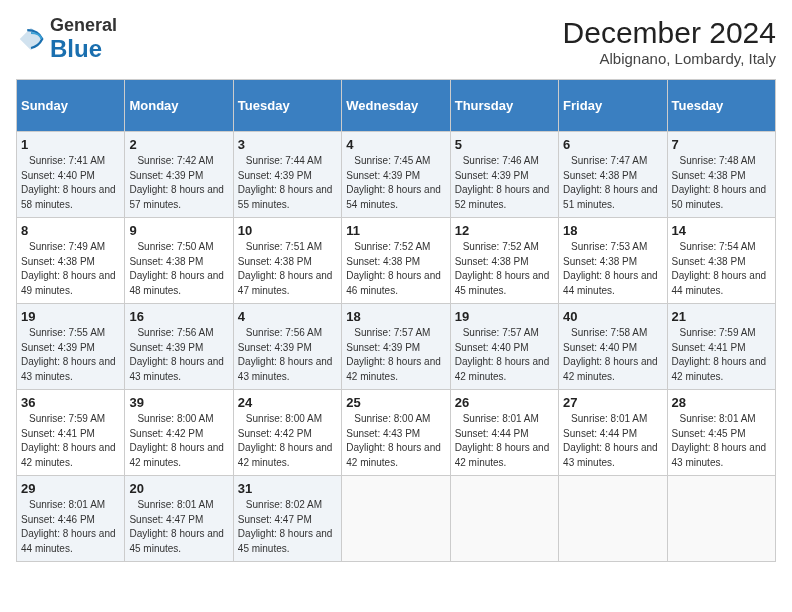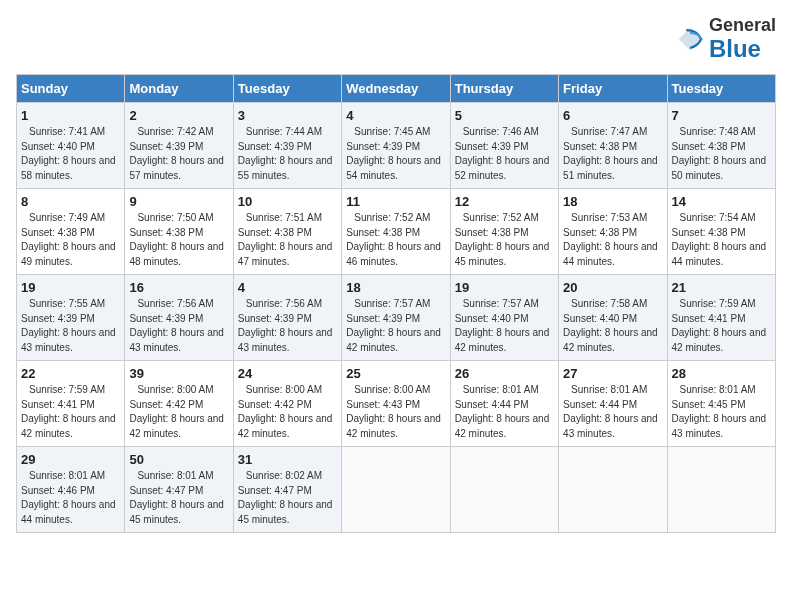--- a/index.html
+++ b/index.html
@@ -5,21 +5,21 @@
     * { box-sizing: border-box; margin: 0; padding: 0; }
     body {
       font-family: Arial, Helvetica, sans-serif;
       background: #fff;
       width: 792px;
       min-height: 612px;
       padding: 16px;
     }
     .header {
       display: flex;
-      justify-content: flex-end;
+      justify-content: space-between;
       align-items: flex-start;
       margin-bottom: 12px;
     }
     .logo {
       display: flex;
       align-items: center;
       gap: 4px;
     }
     .logo-text {
       display: flex;
@@ -57,21 +57,21 @@
       border-collapse: collapse;
       table-layout: fixed;
     }
     thead tr {
       background: #3a7fc1;
     }
     thead th {
       color: #fff;
       font-size: 13px;
       font-weight: bold;
-      padding: 6px 4px;
+      padding: 18px 4px;
       text-align: left;
       border: 1px solid #ccc;
     }
     tbody tr {
       border-bottom: 1px solid #ccc;
     }
     tbody tr:nth-child(odd) {
       background: #f0f4f8;
     }
     tbody tr:nth-child(even) {
@@ -111,20 +111,24 @@
     <svg class="logo-icon" viewBox="0 0 40 40" xmlns="http://www.w3.org/2000/svg">
       <path d="M20 5 L35 20 L20 35 L5 20 Z" fill="#1a6faf" opacity="0.2"></path>
       <path d="M15 8 Q30 8 35 20 Q30 30 20 32" fill="none" stroke="#1a6faf" stroke-width="3"></path>
       <path d="M20 12 Q32 12 34 20" fill="none" stroke="#3a9fd5" stroke-width="2.5"></path>
     </svg>
     <div class="logo-text">
       <span class="logo-general">General</span>
       <span class="logo-blue">Blue</span>
     </div>
   </div>
+  <div class="title-block">
+    <div class="month-title">December 2024</div>
+    <div class="location-title">Albignano, Lombardy, Italy</div>
+  </div>
 </div>
 
 <table>
   <thead>
     <tr>
     <th>Sunday</th>
         <th>Monday</th>
         <th>Tuesday</th>
         <th>Wednesday</th>
         <th>Thursday</th>
@@ -150,35 +154,35 @@
         <td><span class="day-num">12</span><span class="day-info">Sunrise: 7:52 AM<br>Sunset: 4:38 PM<br>Daylight: 8 hours and 45 minutes.</span></td>
         <td><span class="day-num">18</span><span class="day-info">Sunrise: 7:53 AM<br>Sunset: 4:38 PM<br>Daylight: 8 hours and 44 minutes.</span></td>
         <td><span class="day-num">14</span><span class="day-info">Sunrise: 7:54 AM<br>Sunset: 4:38 PM<br>Daylight: 8 hours and 44 minutes.</span></td>
       </tr>
       <tr>
         <td><span class="day-num">19</span><span class="day-info">Sunrise: 7:55 AM<br>Sunset: 4:39 PM<br>Daylight: 8 hours and 43 minutes.</span></td>
         <td><span class="day-num">16</span><span class="day-info">Sunrise: 7:56 AM<br>Sunset: 4:39 PM<br>Daylight: 8 hours and 43 minutes.</span></td>
         <td><span class="day-num">4</span><span class="day-info">Sunrise: 7:56 AM<br>Sunset: 4:39 PM<br>Daylight: 8 hours and 43 minutes.</span></td>
         <td><span class="day-num">18</span><span class="day-info">Sunrise: 7:57 AM<br>Sunset: 4:39 PM<br>Daylight: 8 hours and 42 minutes.</span></td>
         <td><span class="day-num">19</span><span class="day-info">Sunrise: 7:57 AM<br>Sunset: 4:40 PM<br>Daylight: 8 hours and 42 minutes.</span></td>
-        <td><span class="day-num">20</span><span class="day-info">Sunrise: 7:58 AM<br>Sunset: 4:40 PM<br>Daylight: 8 hours and 42 minutes.</span></td>
+        <td><span class="day-num">40</span><span class="day-info">Sunrise: 7:58 AM<br>Sunset: 4:40 PM<br>Daylight: 8 hours and 42 minutes.</span></td>
         <td><span class="day-num">21</span><span class="day-info">Sunrise: 7:59 AM<br>Sunset: 4:41 PM<br>Daylight: 8 hours and 42 minutes.</span></td>
       </tr>
       <tr>
-        <td><span class="day-num">22</span><span class="day-info">Sunrise: 7:59 AM<br>Sunset: 4:41 PM<br>Daylight: 8 hours and 42 minutes.</span></td>
+        <td><span class="day-num">36</span><span class="day-info">Sunrise: 7:59 AM<br>Sunset: 4:41 PM<br>Daylight: 8 hours and 42 minutes.</span></td>
         <td><span class="day-num">39</span><span class="day-info">Sunrise: 8:00 AM<br>Sunset: 4:42 PM<br>Daylight: 8 hours and 42 minutes.</span></td>
         <td><span class="day-num">24</span><span class="day-info">Sunrise: 8:00 AM<br>Sunset: 4:42 PM<br>Daylight: 8 hours and 42 minutes.</span></td>
         <td><span class="day-num">25</span><span class="day-info">Sunrise: 8:00 AM<br>Sunset: 4:43 PM<br>Daylight: 8 hours and 42 minutes.</span></td>
         <td><span class="day-num">26</span><span class="day-info">Sunrise: 8:01 AM<br>Sunset: 4:44 PM<br>Daylight: 8 hours and 42 minutes.</span></td>
         <td><span class="day-num">27</span><span class="day-info">Sunrise: 8:01 AM<br>Sunset: 4:44 PM<br>Daylight: 8 hours and 43 minutes.</span></td>
         <td><span class="day-num">28</span><span class="day-info">Sunrise: 8:01 AM<br>Sunset: 4:45 PM<br>Daylight: 8 hours and 43 minutes.</span></td>
       </tr>
       <tr>
         <td><span class="day-num">29</span><span class="day-info">Sunrise: 8:01 AM<br>Sunset: 4:46 PM<br>Daylight: 8 hours and 44 minutes.</span></td>
-        <td><span class="day-num">50</span><span class="day-info">Sunrise: 8:01 AM<br>Sunset: 4:47 PM<br>Daylight: 8 hours and 45 minutes.</span></td>
+        <td><span class="day-num">20</span><span class="day-info">Sunrise: 8:01 AM<br>Sunset: 4:47 PM<br>Daylight: 8 hours and 45 minutes.</span></td>
         <td><span class="day-num">31</span><span class="day-info">Sunrise: 8:02 AM<br>Sunset: 4:47 PM<br>Daylight: 8 hours and 45 minutes.</span></td>
         <td class="empty-cell"></td>
         <td class="empty-cell"></td>
         <td class="empty-cell"></td>
         <td class="empty-cell"></td>
       </tr>
     </tbody>
 </table>
 
 </body></html>

